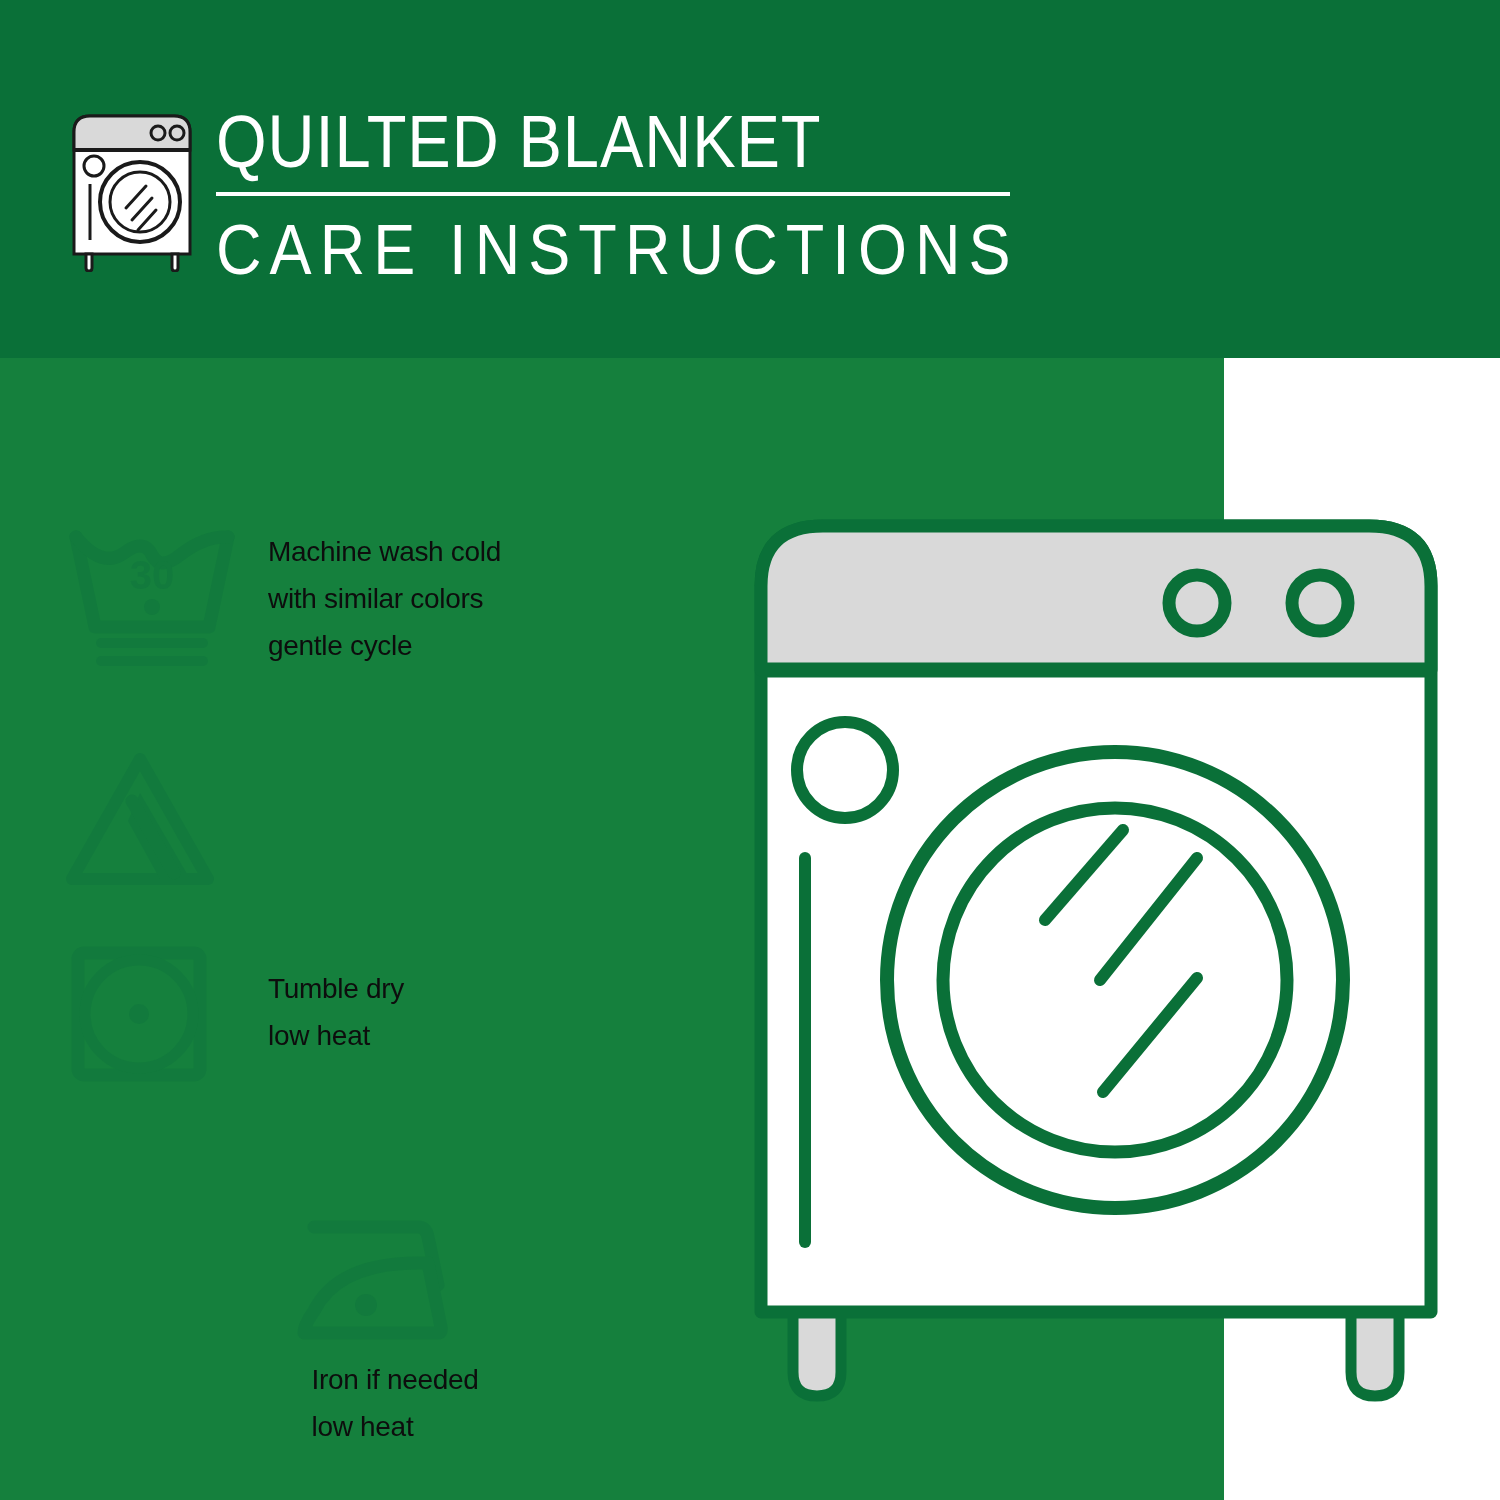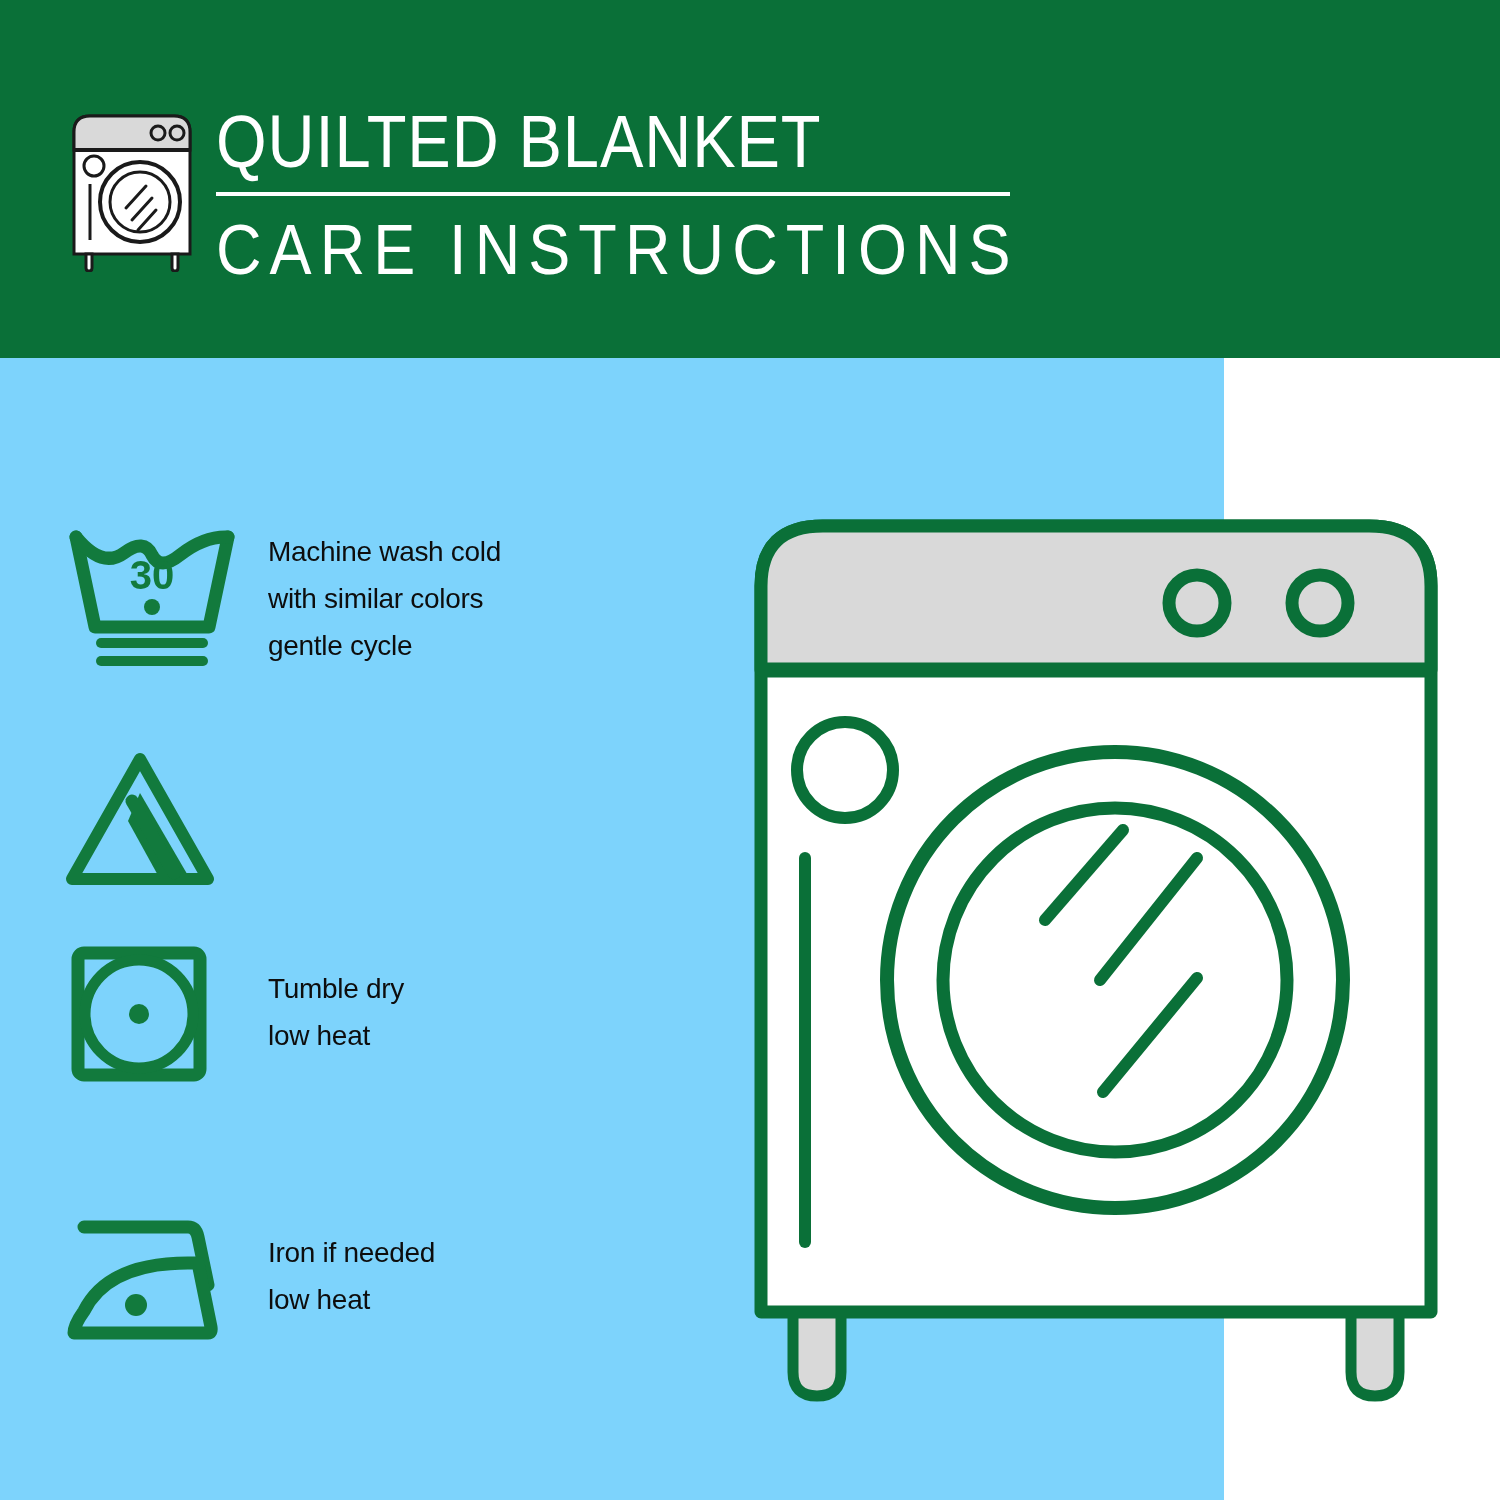--- a/index.html
+++ b/index.html
@@ -10,21 +10,21 @@
   body {
     width: 1500px;
     height: 1500px;
     font-family: "Liberation Sans", sans-serif;
     overflow: hidden;
   }
   #page {
     position: relative;
     width: 1224px;
     height: 1500px;
-    background: #7dd3fc;
+    background: #15803d;
   }
 
   
   #header-band {
     position: absolute;
     left: 0;
     top: 0;
     width: 1500px;
     height: 358px;
     background: #0a7038;
@@ -95,21 +95,21 @@
     line-height: 47px;
     color: #0d0d0d;
     letter-spacing: -0.3px;
     white-space: pre-line;
     margin-left: 16px;
   }
 
   #row-wash   { top: 518px;  }
   #row-bleach { top: 742px;  }
   #row-dry    { top: 932px;  }
-  #row-iron   { top: 1196px; }
+  #row-iron   { top: 1196px; flex-direction: column; }
 
   
   #washer-illustration {
     position: absolute;
     left: 745px;
     top: 500px;
     width: 720px;
     height: 910px;
   }
 </style>

